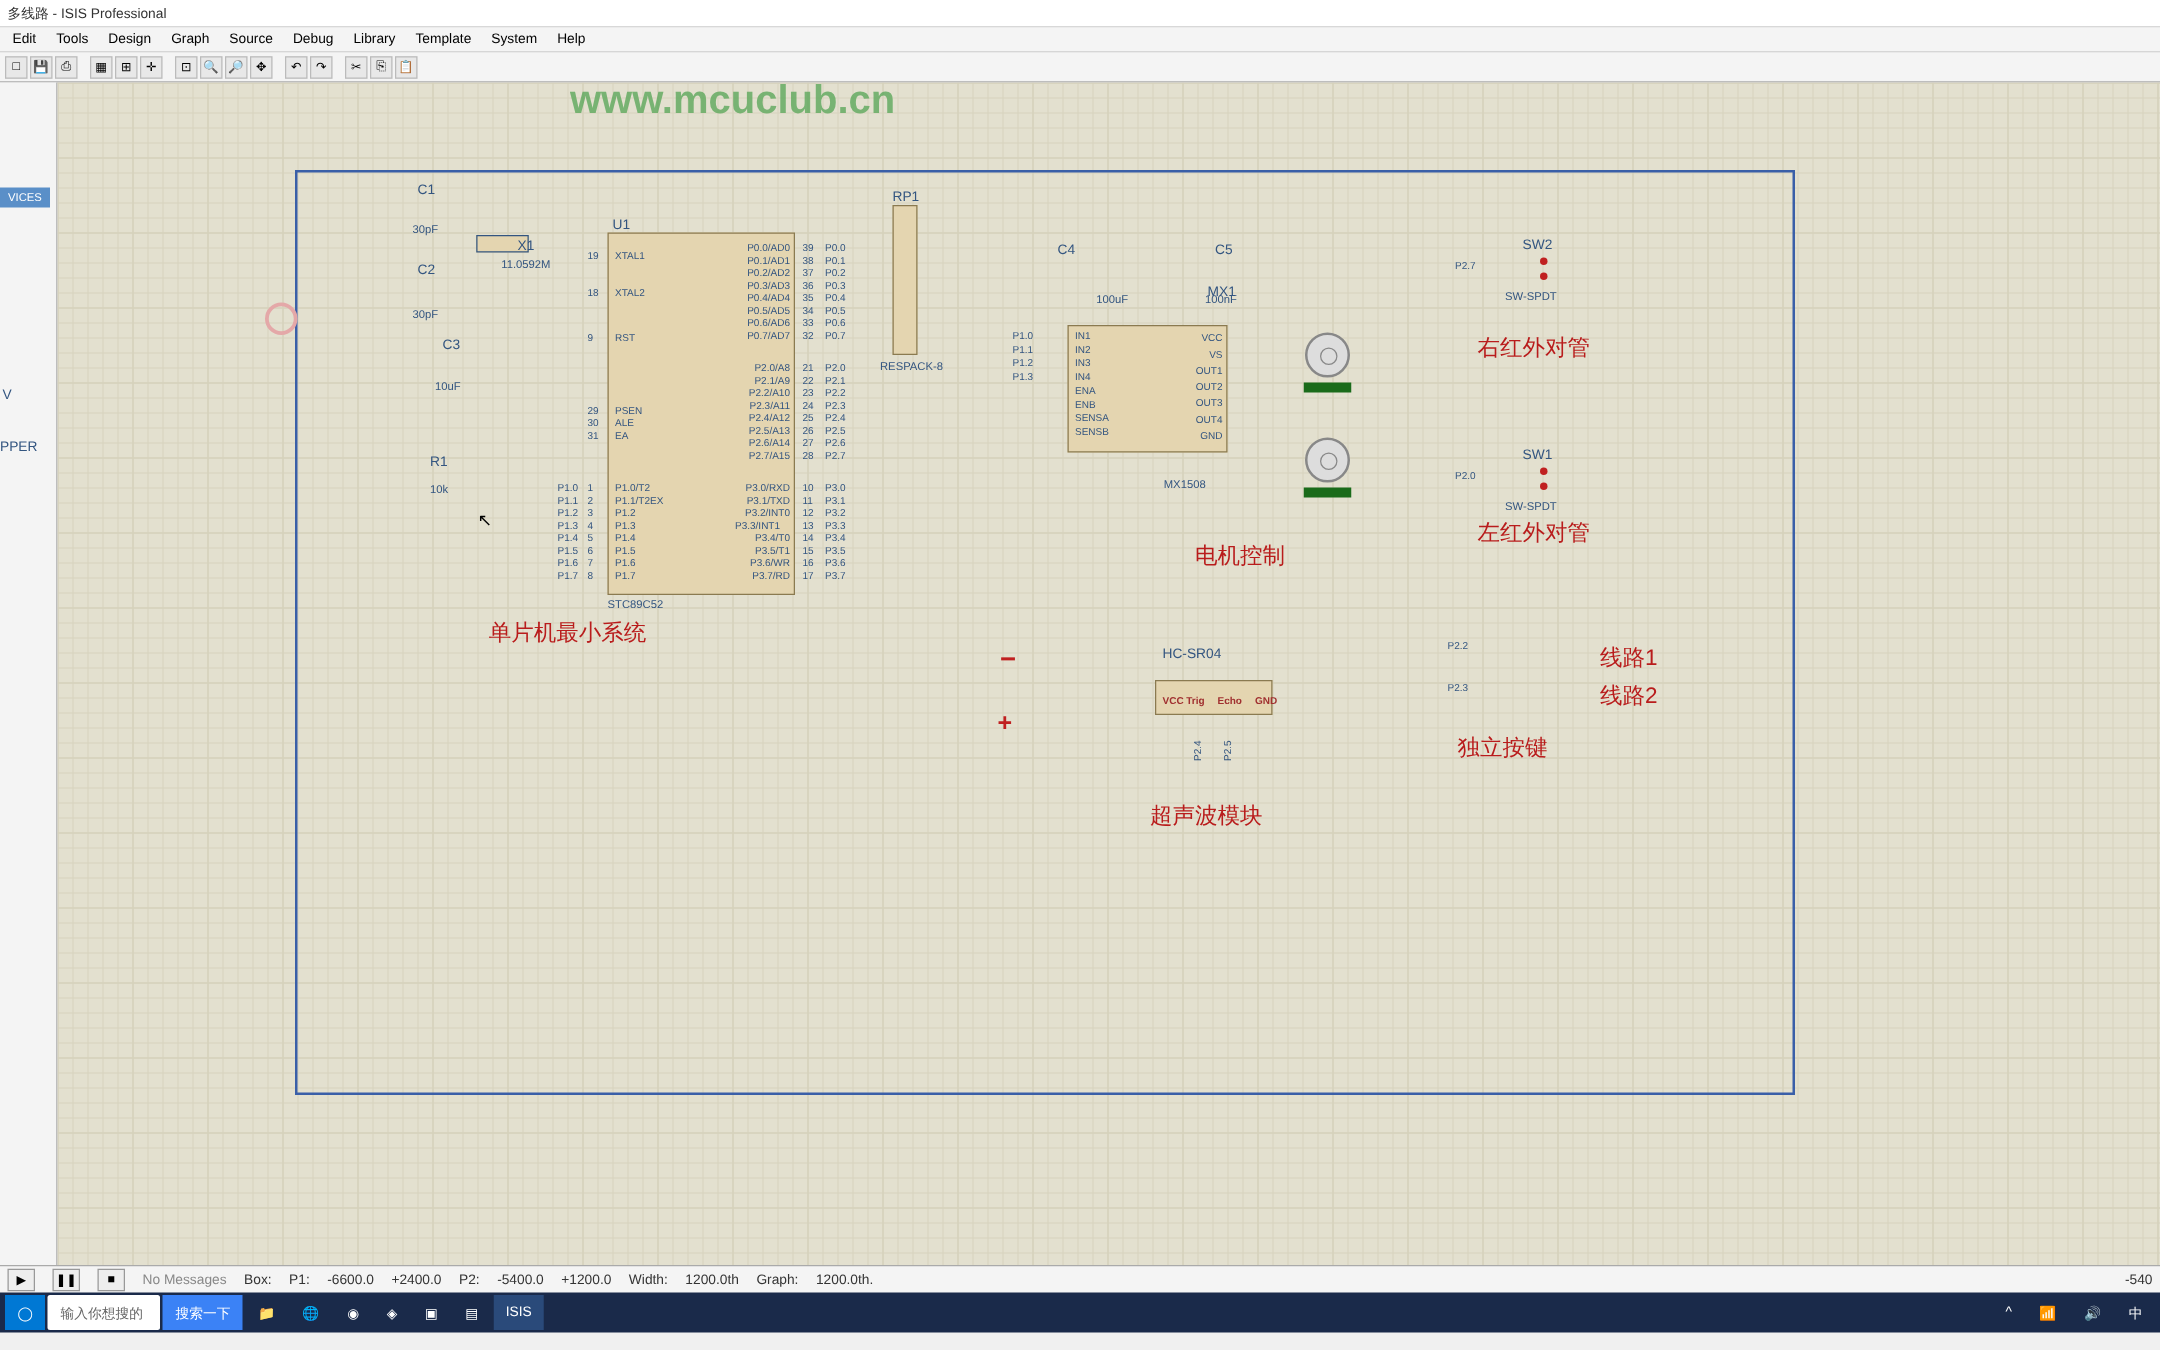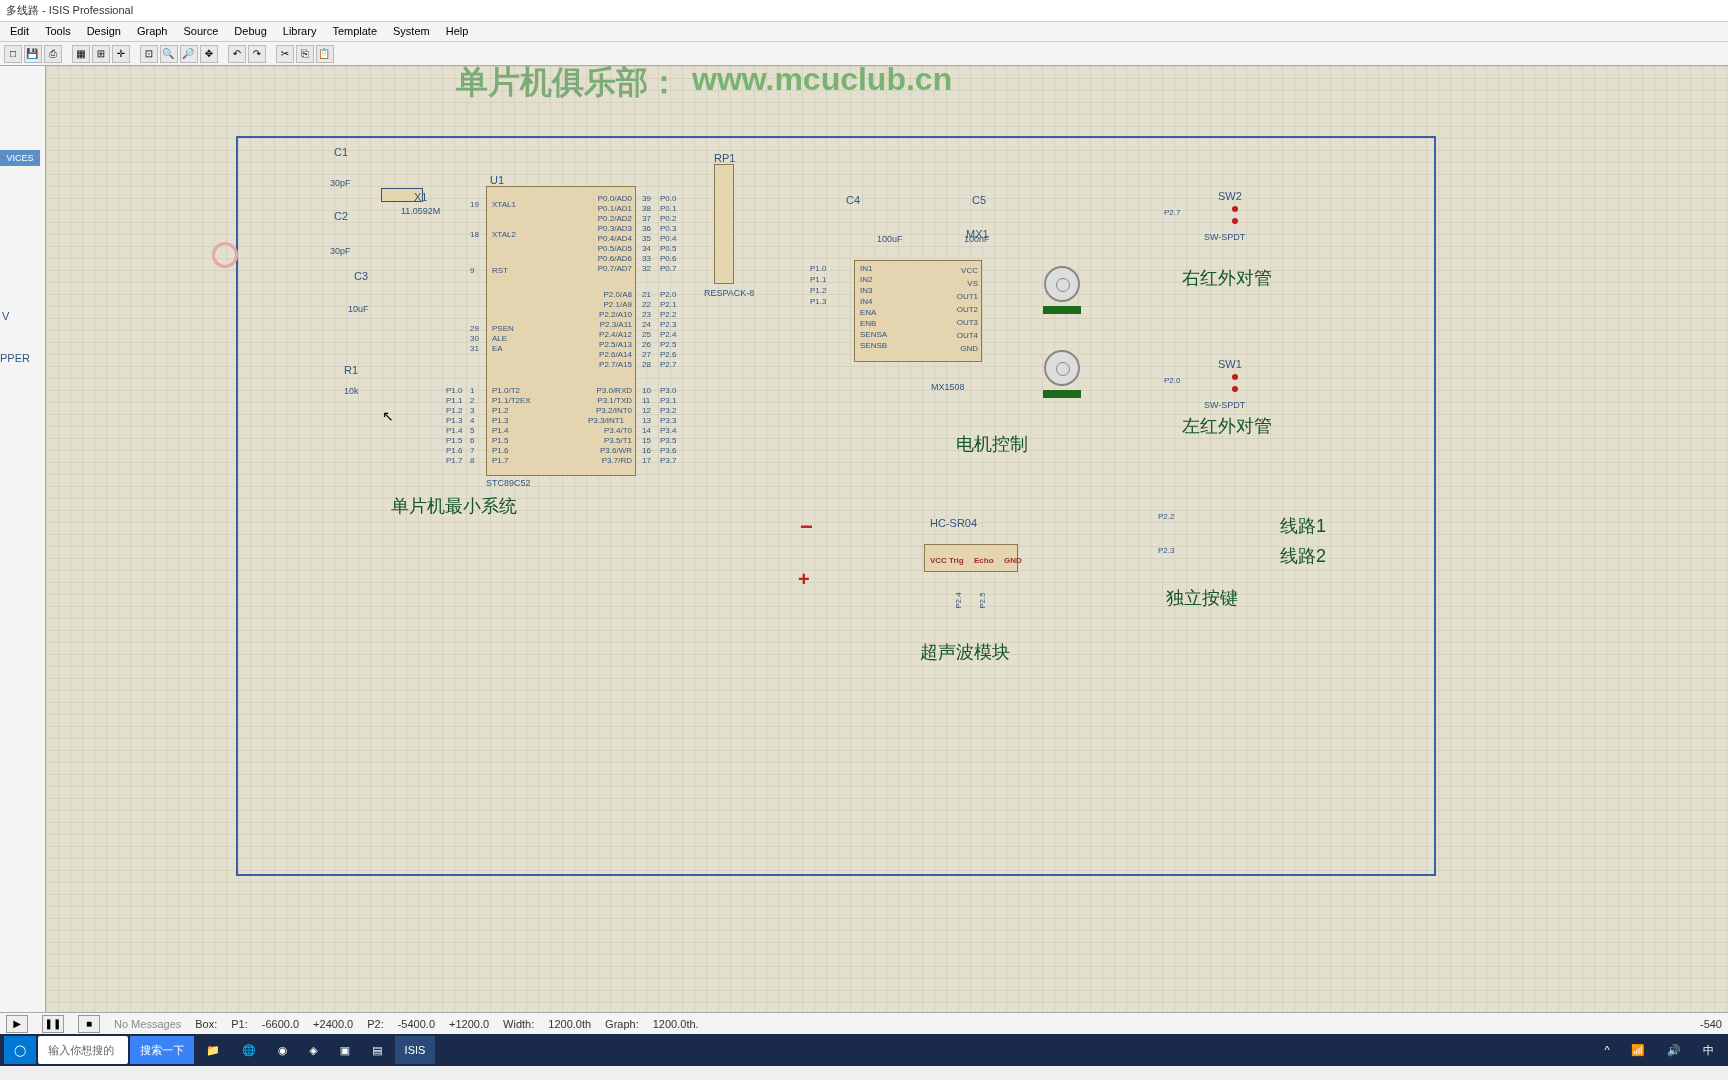--- a/index.html
+++ b/index.html
@@ -14,21 +14,21 @@
 .sidebar { width:46px; background:#f4f4f4; border-right:1px solid #aaa; }
 .canvas-wrap { flex:1; position:relative; overflow:hidden; }
 .grid { position:absolute; inset:0; background-color:#e3e0cf;
  background-image:linear-gradient(#d6d2bd 1px,transparent 1px),linear-gradient(90deg,#d6d2bd 1px,transparent 1px),
  linear-gradient(#cfc9b0 1px,transparent 1px),linear-gradient(90deg,#cfc9b0 1px,transparent 1px);
  background-size:12px 12px,12px 12px,60px 60px,60px 60px; }
 .frame { position:absolute; left:190px; top:70px; width:1200px; height:740px; border:2px solid #3a5fa8; }
 .watermark { position:absolute; left:410px; top:-5px; font-size:32px; font-weight:bold; display:flex; gap:12px; opacity:.75; }
 .watermark .t1 { color:#5a9a5a; }
 .watermark .t2 { color:#55a555; }
-.label { position:absolute; font-size:18px; color:#14532d; font-weight:500; }
+.label { position:absolute; font-size:18px; color:#b91c1c; font-weight:500; }
 .comp-label { position:absolute; font-size:11px; color:#335580; }
 .tiny { font-size:9px;text-align:center; }
 .chip { position:absolute; background:#e4d5b0; border:1px solid #8a7a50; }
 .pin-txt { position:absolute; font-size:8px; color:#335580; white-space:nowrap; }
 .ring { position:absolute; width:26px; height:26px; border:3px solid #e4a8a8; border-radius:50%; }
 .motor { position:absolute; width:36px; height:36px; background:#ddd; border:2px solid #888; border-radius:50%; }
 .motor::after { content:""; position:absolute; left:10px; top:10px; width:12px; height:12px; border:1px solid #888; border-radius:50%; }
 .motor-base { position:absolute; width:38px; height:8px; background:#1a6b1a; }
 .status { height:22px; background:#f4f4f4; border-top:1px solid #aaa; display:flex; align-items:center; font-size:11px; gap:14px; padding:0 6px; }
 .status .cell { color:#333; }
@@ -89,21 +89,20 @@
   <div class="sidebar">
     <div class="devhdr">VICES</div>
     <div class="comp-label" style="left:2px;top:310px">V</div>
     <div class="comp-label" style="left:0;top:352px">PPER</div>
   </div>
 
   <div class="canvas-wrap">
     <div class="grid"></div>
 
     <div class="watermark">
-      <span class="t1">单片机俱乐部：</span>
       <span class="t2">www.mcuclub.cn</span>
     </div>
 
     <div class="frame"></div>
 
     <div class="ring" style="left:166px;top:176px"></div>
     <div class="cursor" style="left:336px;top:342px">↖</div>
 
     <div class="chip" style="left:440px;top:120px;width:150px;height:290px"></div>
     <div class="comp-label" style="left:444px;top:108px">U1</div>

